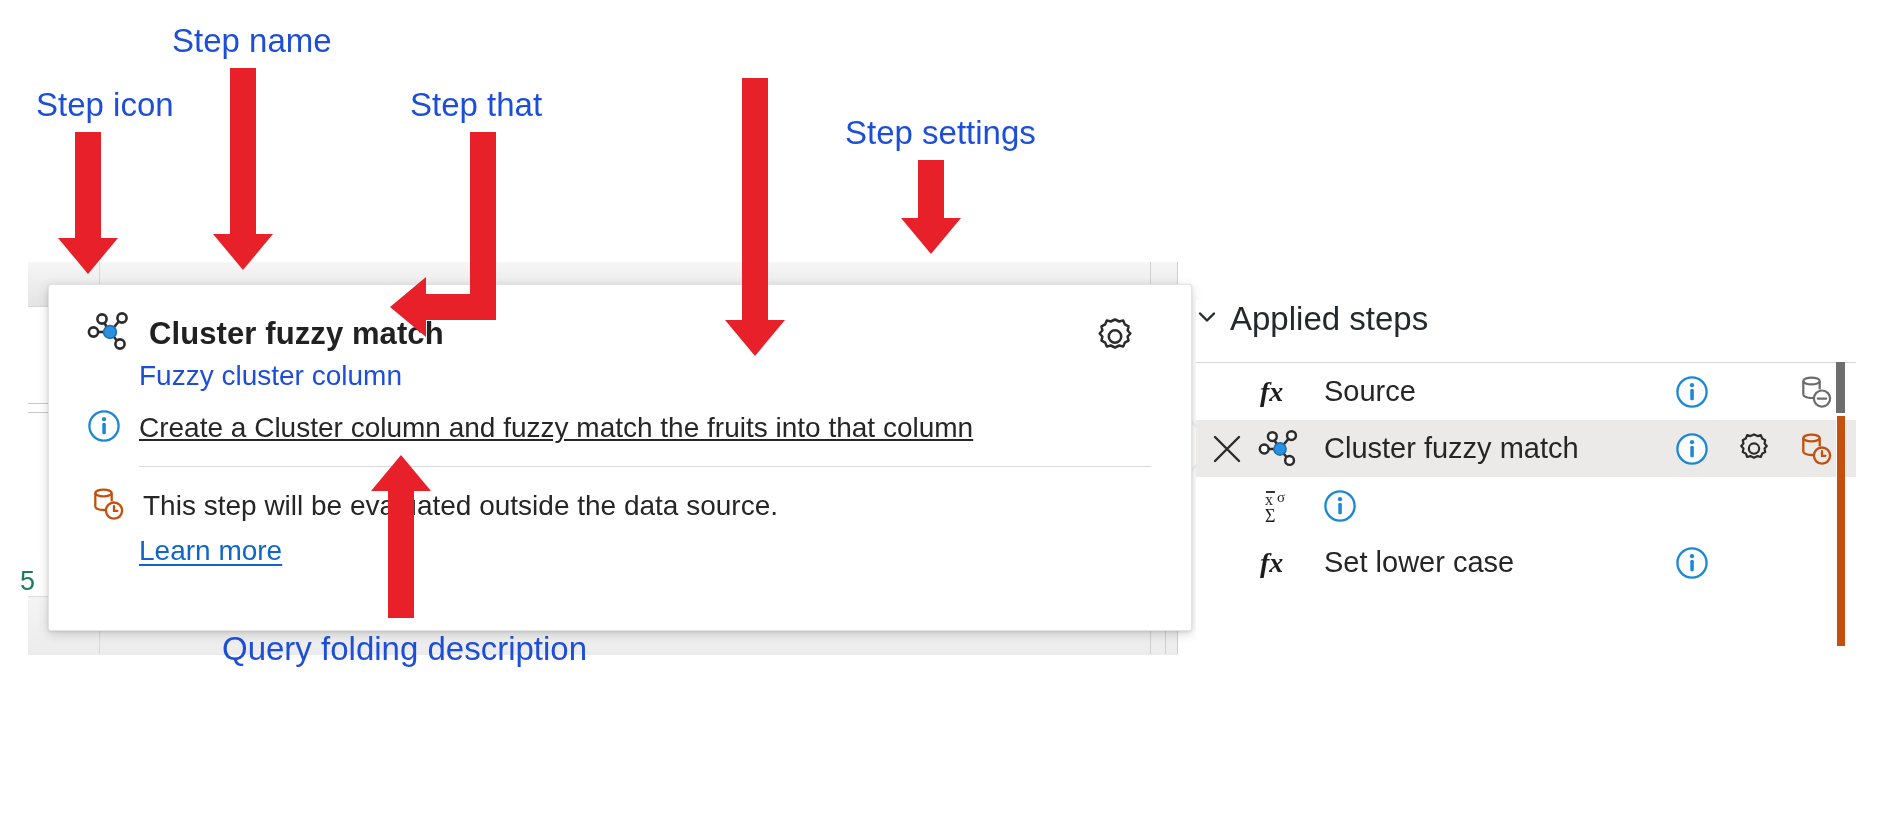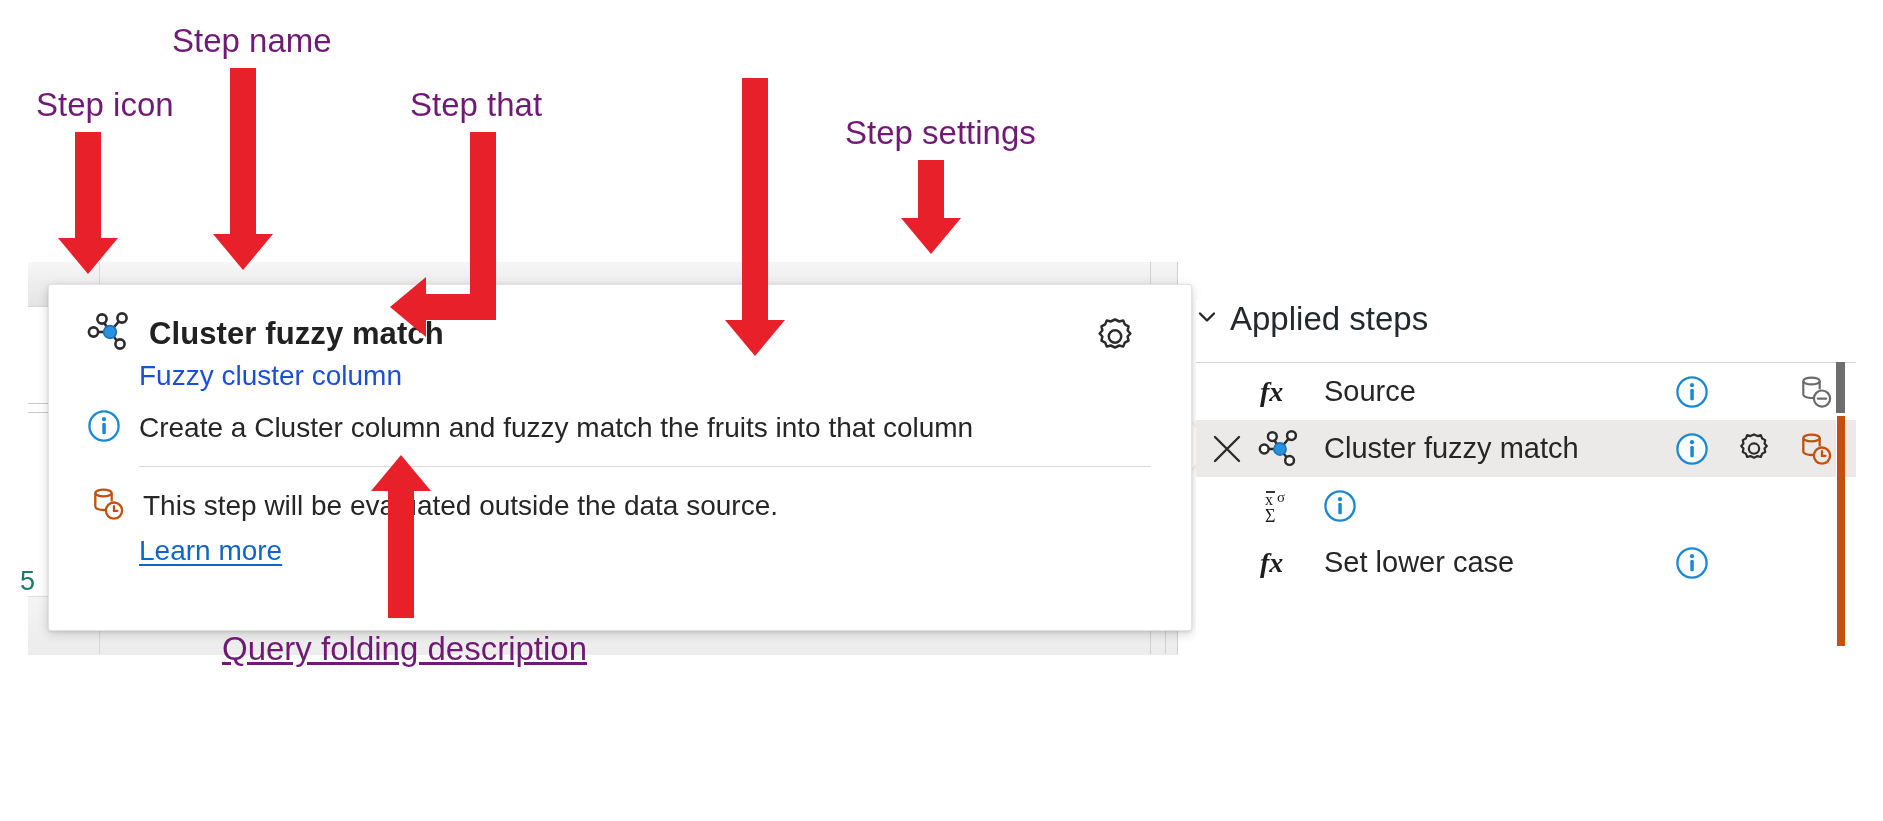--- a/index.html
+++ b/index.html
@@ -57,21 +57,21 @@
 
   
   #tt-header{position:absolute;left:38px;top:24px;display:flex;align-items:center;gap:16px;}
   #tt-step-name{font-size:31px;font-weight:bold;color:#212121;letter-spacing:.1px;white-space:nowrap;}
 
   #tt-step-label{
     position:absolute;left:90px;top:75px;font-size:28px;color:#1d4ed8;white-space:nowrap;
   }
 
   #tt-desc-row{position:absolute;left:38px;top:124px;display:flex;align-items:center;gap:18px;}
-  #tt-desc-text{font-size:28px;color:#262626;white-space:nowrap;}
+  #tt-desc-text{font-size:28px;color:#262626;white-space:nowrap;text-decoration:underline;}
 
   #tt-divider{position:absolute;left:90px;top:181px;width:1012px;height:1px;background:#d9d9d9;}
 
   #tt-fold-row{position:absolute;left:40px;top:200px;display:flex;align-items:center;gap:16px;}
   #tt-fold-text{font-size:28px;color:#262626;white-space:nowrap;}
 
   #tt-learn-more{
     position:absolute;left:90px;top:250px;font-size:28px;color:#0f66c8;
     text-decoration:underline;text-underline-offset:4px;cursor:pointer;white-space:nowrap;
   }
@@ -93,21 +93,21 @@
   .step-label{flex:1;font-size:29px;color:#262626;white-space:nowrap;padding-left:6px;}
   .step-actions{display:flex;align-items:center;gap:18px;padding-right:18px;}
   .act-slot{width:44px;height:44px;display:flex;align-items:center;justify-content:center;}
 
   #steps-scroll-track{position:absolute;left:640px;top:62px;width:9px;height:286px;background:#ffffff;}
   #steps-scroll-thumb-top{position:absolute;left:640px;top:62px;width:9px;height:51px;background:#6e6e6e;}
   #steps-scroll-thumb-rest{position:absolute;left:641px;top:116px;width:8px;height:230px;background:#c4500f;}
 
   
   .ann-label{
-    position:absolute;color:#701a75;font-size:33px;white-space:nowrap;
+    position:absolute;color:#1d4ed8;font-size:33px;white-space:nowrap;
     font-family:"Liberation Sans",sans-serif;
   }
   .ann-arrow{position:absolute;}
   .ann-shaft{position:absolute;background:#e8202a;}
   .ann-head-down{
     position:absolute;width:0;height:0;
     border-left:30px solid transparent;border-right:30px solid transparent;
     border-top:36px solid #e8202a;
   }
   .ann-head-up{
@@ -373,19 +373,19 @@
     <div class="ann-shaft" style="left:742px;top:78px;width:26px;height:246px;"></div>
     <div class="ann-head-down" style="left:725px;top:320px;"></div>
   </div>
 
   <div class="ann-label" style="left:845px;top:114px;">Step settings</div>
   <div class="ann-arrow">
     <div class="ann-shaft" style="left:918px;top:160px;width:26px;height:62px;"></div>
     <div class="ann-head-down" style="left:901px;top:218px;"></div>
   </div>
 
-  <div class="ann-label" style="left:222px;top:630px;text-decoration:underline;">Query folding description</div>
+  <div class="ann-label" style="left:222px;top:630px;">Query folding description</div>
   <div class="ann-arrow">
     <div class="ann-head-up" style="left:371px;top:455px;"></div>
     <div class="ann-shaft" style="left:388px;top:490px;width:26px;height:128px;"></div>
   </div>
 
 </div>
 
 </body></html>

